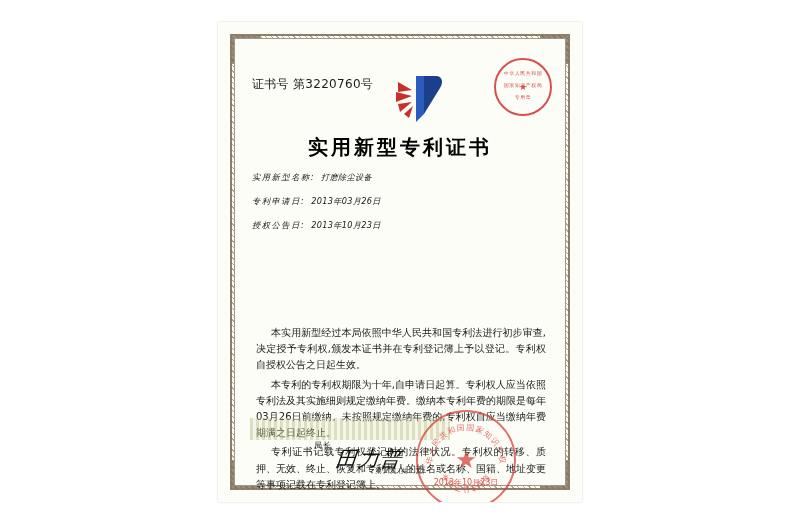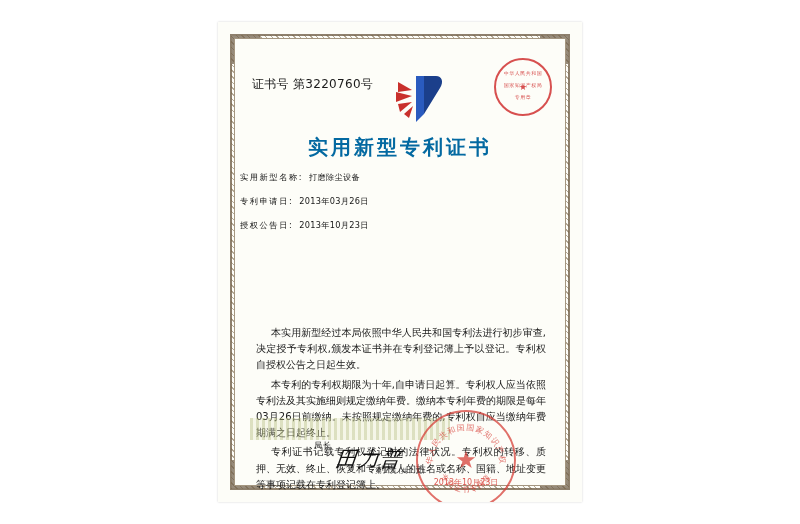--- a/index.html
+++ b/index.html
@@ -103,21 +103,21 @@
   }
 
   .title {
     position: absolute;
     left: 0;
     right: 0;
     top: 112px;
     text-align: center;
     font-size: 20px;
     font-weight: bold;
-    color: #0369a1;
+    color: #000000;
     letter-spacing: 3px;
     font-family: "DejaVu Sans", sans-serif;
   }
 
   
   .red-seal-top {
     position: absolute;
     right: 30px;
     top: 36px;
     width: 54px;
@@ -142,23 +142,24 @@
     left: 50%;
     top: 50%;
     transform: translate(-50%,-50%);
     font-size: 9px;
     color: #cf2b2b;
   }
 
   
   .fields {
     position: absolute;
-    left: 22px;
+    left: 34px;
     top: 150px;
     width: 292px;
+    font-style: italic;
   }
   .field-row {
     display: flex;
     align-items: baseline;
     margin-bottom: 13px;
     font-size: 8.2px;
     color: #161616;
   }
   .field-label {
     white-space: nowrap;

